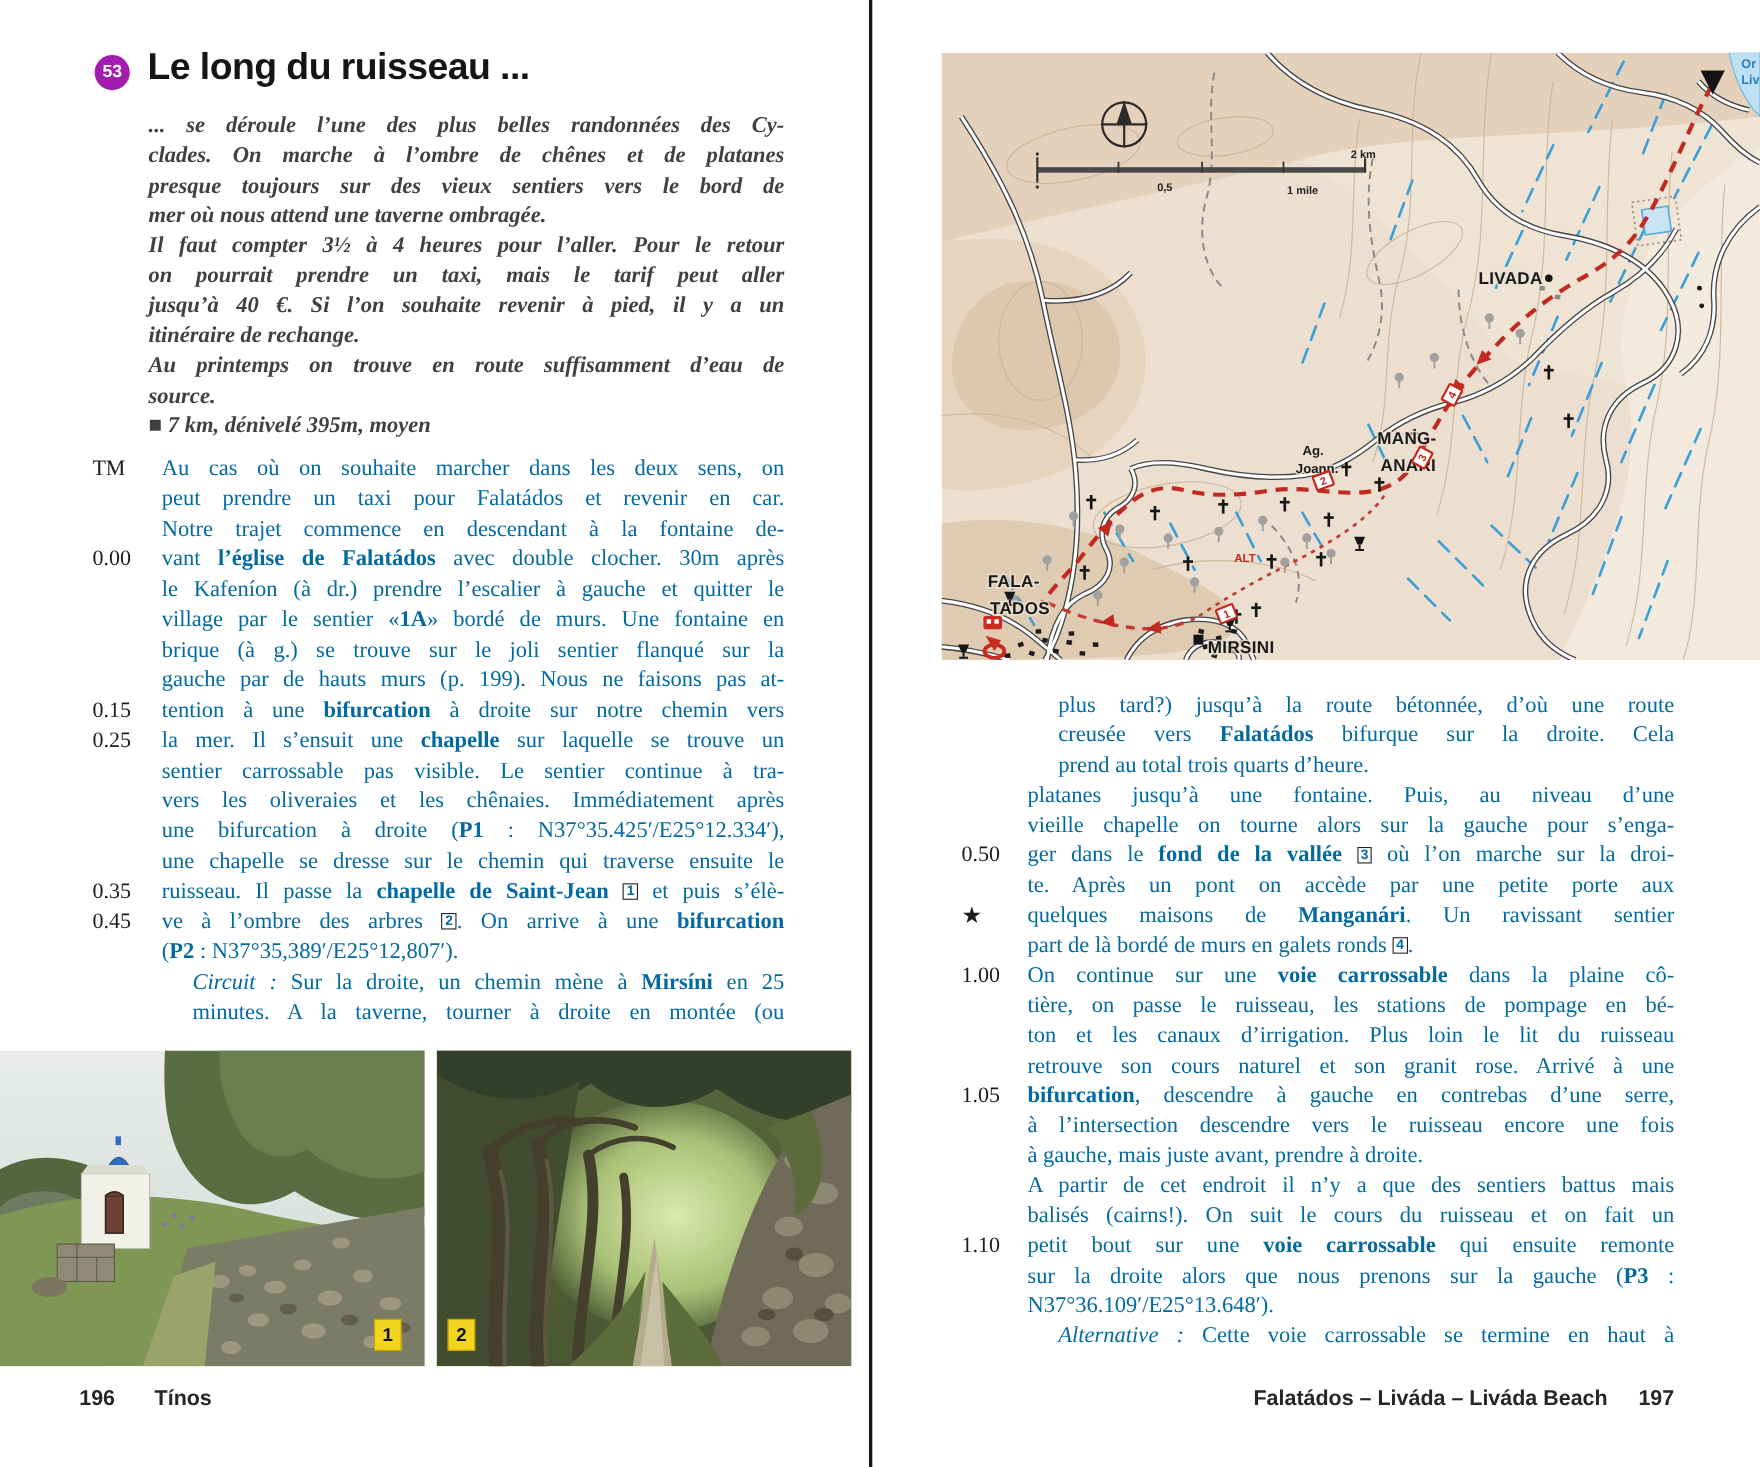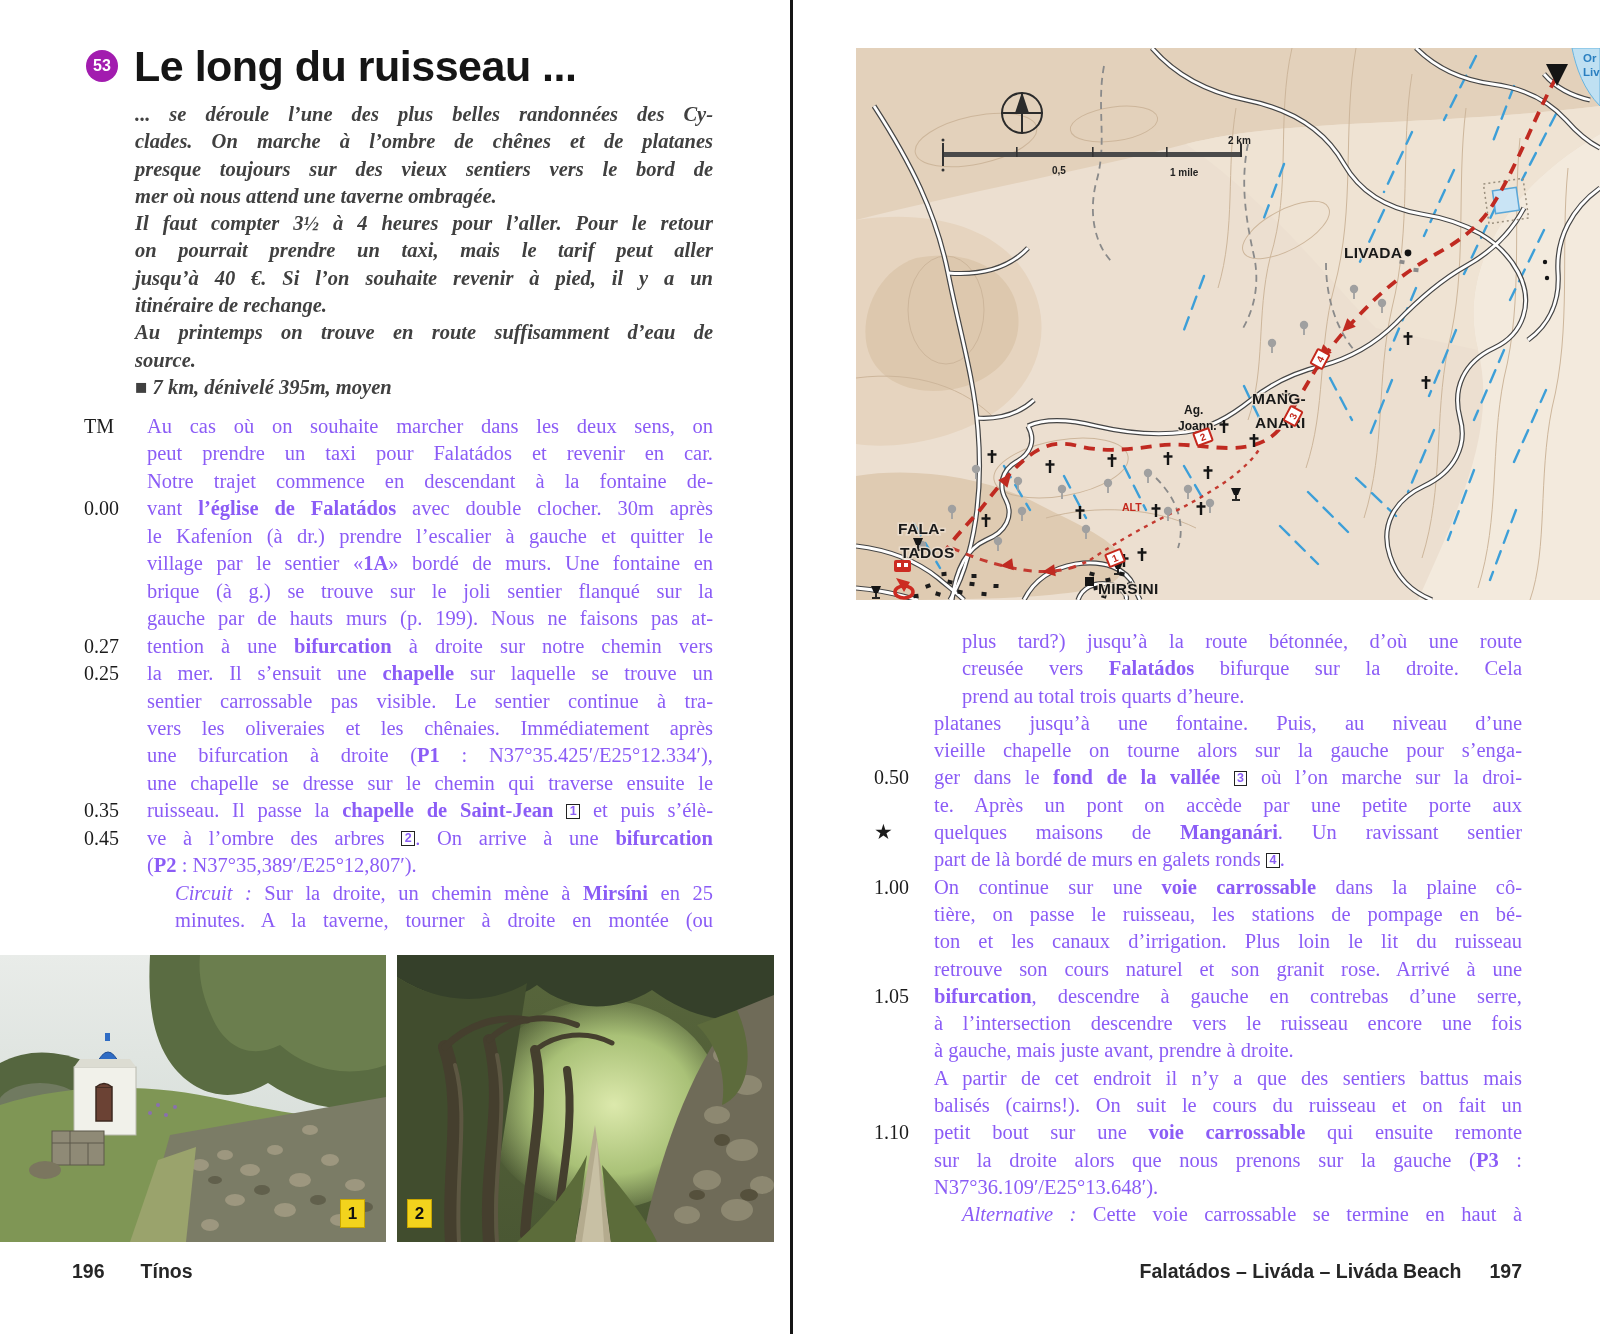--- a/index.html
+++ b/index.html
@@ -9,42 +9,42 @@
   }
   .abs{position:absolute;}
   
   .route-badge{
     position:absolute;left:86px;top:50px;width:32px;height:32px;border-radius:50%;
     background:#a21caf;color:#fff;font-family:"Liberation Sans",sans-serif;
     font-weight:bold;font-size:16px;display:flex;align-items:center;justify-content:center;
   }
   .page-title{
     position:absolute;left:134px;top:42px;font-family:"Liberation Sans",sans-serif;
-    font-weight:bold;font-size:43px;letter-spacing:-0.5px;color:#151515;white-space:nowrap;
+    font-weight:bold;font-size:34px;letter-spacing:-0.5px;color:#151515;white-space:nowrap;
   }
   
   .intro{position:absolute;left:135px;top:101px;width:578px;}
   .intro .iline{
     font-size:20.5px;line-height:27.3px;font-weight:bold;font-style:italic;
     white-space:nowrap;text-align:justify;text-align-last:justify;color:#404040;
   }
   .intro .iline.last{text-align-last:left;}
   
   .bodycol{position:absolute;}
   .row{display:flex;}
   .marker{
     width:63px;flex:0 0 63px;font-size:20px;line-height:27.45px;color:#1c1c1c;
     font-family:"Liberation Serif",serif;
     margin-left:12px;
   }
   .bodycol.right .marker{width:60px;flex:0 0 60px;line-height:27.3px;}
   .marker.star{font-size:21px;}
   .line{
     flex:1;font-size:20.5px;line-height:27.45px;white-space:nowrap;
-    text-align:justify;text-align-last:justify;color:#8b5cf6;
+    text-align:justify;text-align-last:justify;color:#0369a1;
   }
   .bodycol.right .line{line-height:27.3px;}
   .line.last{text-align-last:left;}
   .line.ind{padding-left:28px;}
   .bi{font-weight:normal;font-style:italic;}
   .bx{
     display:inline-block;border:1.5px solid #222;font-family:"Liberation Sans",sans-serif;
     font-weight:bold;font-size:12.5px;line-height:13px;padding:0 2.5px;vertical-align:2.5px;
   }
   
@@ -123,21 +123,21 @@
       </div>
       <div class="row">
         <div class="marker"></div>
         <div class="line ">brique (à g.) se trouve sur le joli sentier flanqué sur la</div>
       </div>
       <div class="row">
         <div class="marker"></div>
         <div class="line ">gauche par de hauts murs (p. 199). Nous ne faisons pas at-</div>
       </div>
       <div class="row">
-        <div class="marker">0.27</div>
+        <div class="marker">0.15</div>
         <div class="line ">tention à une <b>bifurcation</b> à droite sur notre chemin vers</div>
       </div>
       <div class="row">
         <div class="marker">0.25</div>
         <div class="line ">la mer. Il s’ensuit une <b>chapelle</b> sur laquelle se trouve un</div>
       </div>
       <div class="row">
         <div class="marker"></div>
         <div class="line ">sentier carrossable pas visible. Le sentier continue à tra-</div>
       </div>

